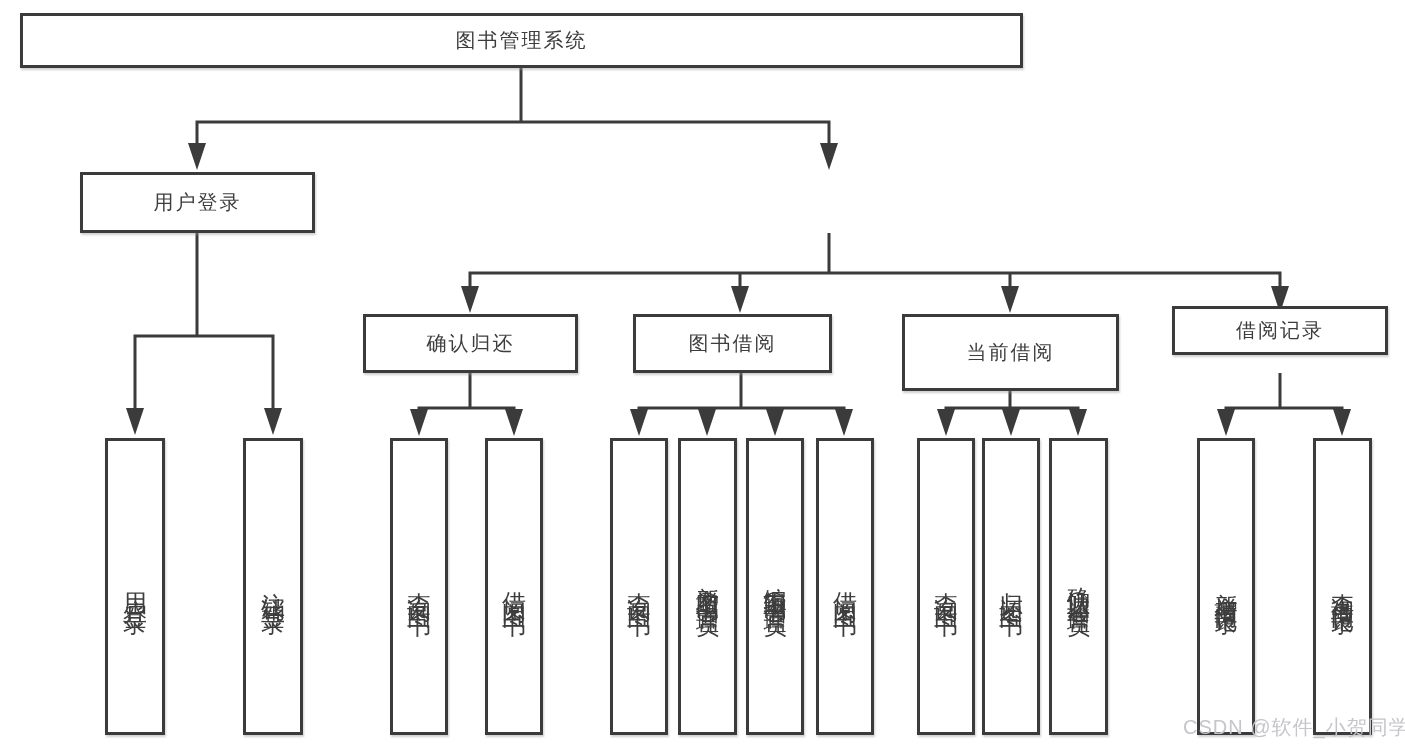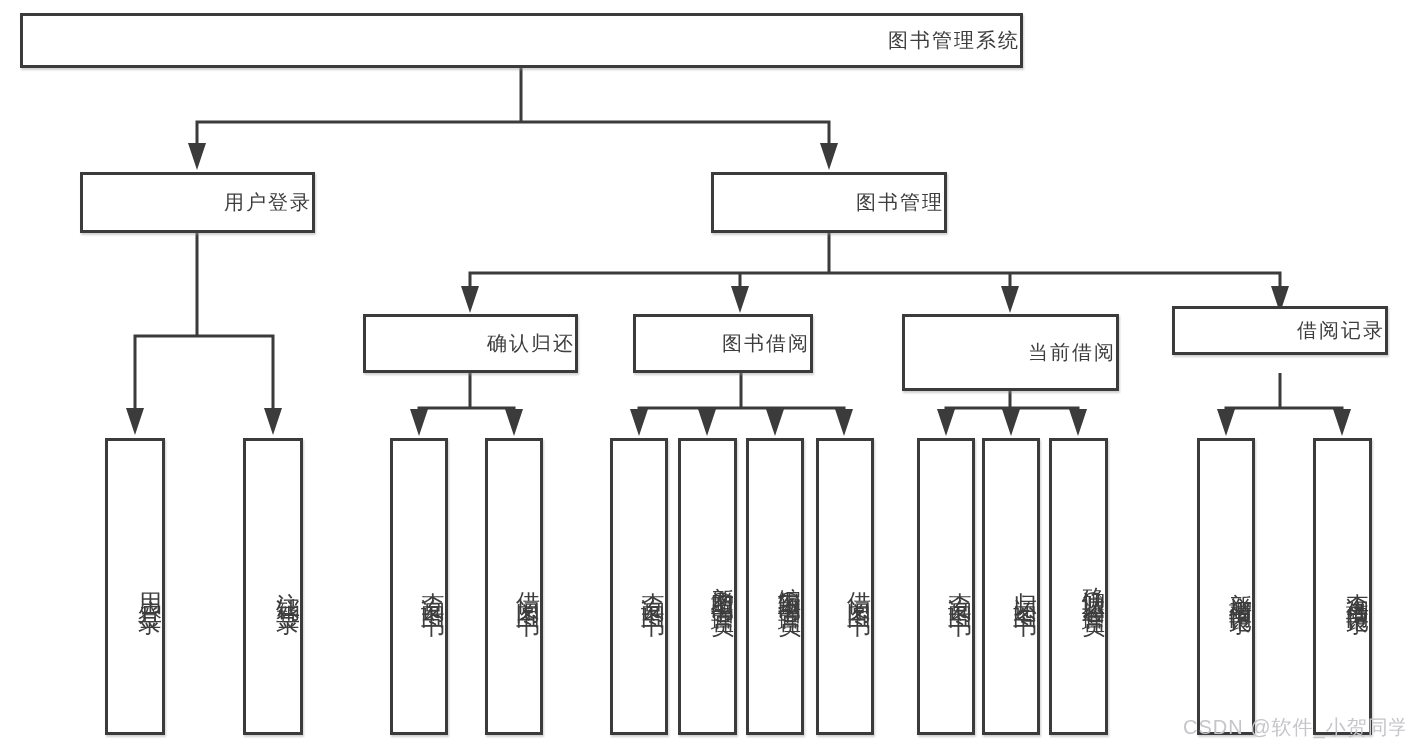--- a/index.html
+++ b/index.html
@@ -9,21 +9,21 @@
     background:#ffffff;
     font-family:"Liberation Sans","DejaVu Sans",sans-serif;
     overflow:hidden;
   }
   svg.wires{position:absolute;left:0;top:0;width:1405px;height:747px;}
   .node{
     position:absolute;
     background:#ffffff;
     border:3px solid #3b3b3b;
     box-sizing:border-box;
-    display:flex;align-items:center;justify-content:flex-end;
+    display:flex;align-items:center;justify-content:center;
     box-shadow:1px 2px 2px rgba(150,150,150,0.45);
   }
   .node .lbl{
     font-size:20px;color:#3d3d3d;letter-spacing:2px;white-space:nowrap;
   }
   .node.v .vlbl{
     writing-mode:vertical-rl;
     text-orientation:mixed;
     font-size:24px;color:#3d3d3d;
     letter-spacing:7px;line-height:1;
@@ -102,28 +102,25 @@
     </g>
   </svg>
 
   <div class="node h" style="left:20px;top:13px;width:1003px;height:55px">
     <span class="lbl">图书管理系统</span>
   </div>
 
   <div class="node h" style="left:80px;top:172px;width:235px;height:61px">
     <span class="lbl">用户登录</span>
   </div>
-  <div class="node h" style="left:711px;top:172px;width:236px;height:61px">
-    <span class="lbl">图书管理</span>
-  </div>
 
   <div class="node h" style="left:363px;top:314px;width:215px;height:59px">
     <span class="lbl">确认归还</span>
   </div>
-  <div class="node h" style="left:633px;top:314px;width:180px;height:59px">
+  <div class="node h" style="left:633px;top:314px;width:199px;height:59px">
     <span class="lbl">图书借阅</span>
   </div>
   <div class="node h" style="left:902px;top:314px;width:217px;height:77px">
     <span class="lbl">当前借阅</span>
   </div>
   <div class="node h" style="left:1172px;top:306px;width:216px;height:49px">
     <span class="lbl">借阅记录</span>
   </div>
 
   <div class="node v" style="left:105px;top:438px;width:60px;height:297px">

